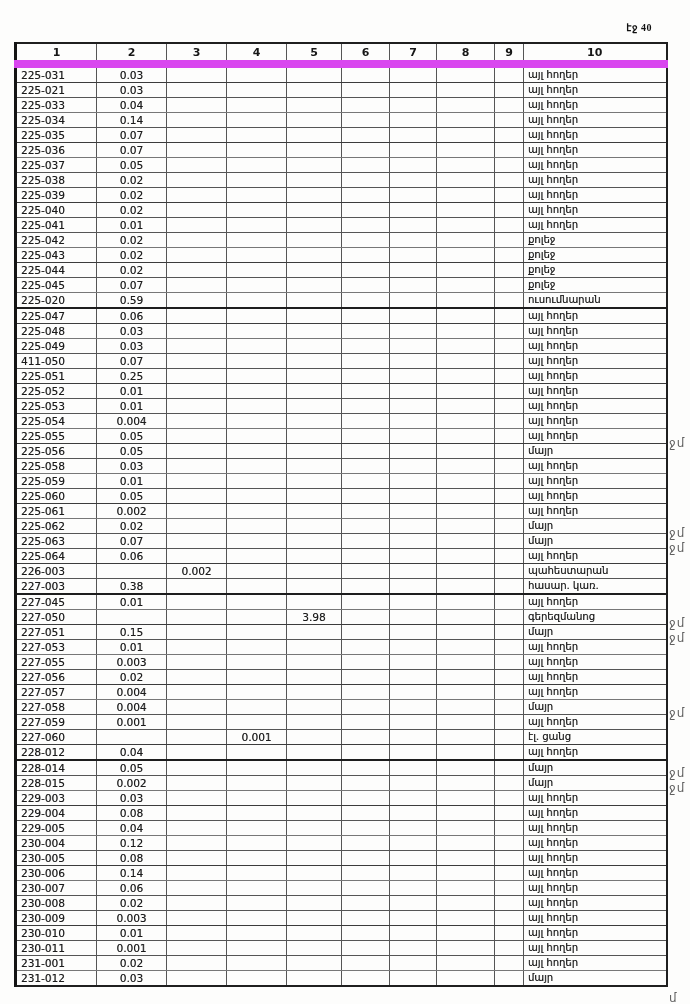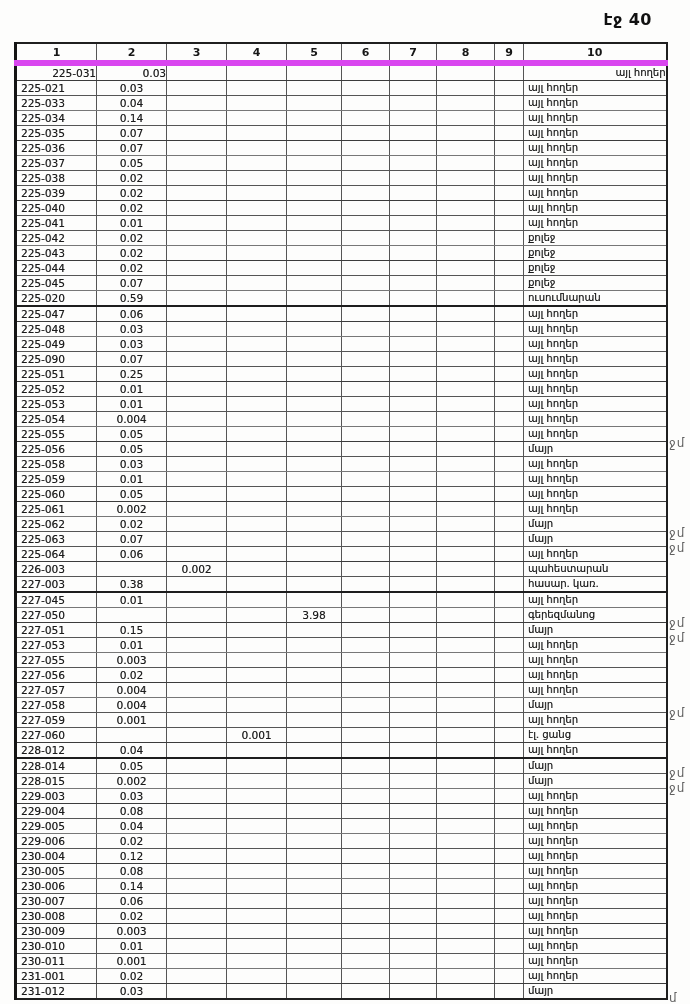--- a/index.html
+++ b/index.html
@@ -4,23 +4,24 @@
 <style>
   html,body{margin:0;padding:0;}
   body{
     width:690px;height:1004px;overflow:hidden;position:relative;
     background:#fdfdfc;
     font-family:"DejaVu Sans", sans-serif;
     color:#1c1c1c;
     -webkit-font-smoothing:antialiased;
   }
   .page-label{
-    position:absolute;top:10px;right:38px;
-    font-size:16px;font-weight:bold;letter-spacing:0.5px;
+    position:absolute;top:22px;right:38px;
+    font-size:10px;font-weight:bold;letter-spacing:0.5px;
     color:#111;
+    font-family:Liberation Serif, serif;
   }
   .scan-table{
     position:absolute;left:14px;top:42px;
     border-collapse:collapse;table-layout:fixed;
     width:651px;
     border:2px solid #1f1f1f;
     border-left:3px solid #141414;
   }
   .scan-table th, .scan-table td{
     border:1px solid #555;
@@ -43,21 +44,21 @@
   .scan-table td.c6,.scan-table td.c7,.scan-table td.c8,.scan-table td.c9{text-align:center;}
   .scan-table td.c10{text-align:left;padding-left:4px;font-size:10px;}
   
   .scan-table tbody tr:nth-child(3n) td{border-bottom-color:#777;}
   .scan-table tbody tr:nth-child(4n+1) td{border-bottom-color:#3c3c3c;}
   .scan-table tbody tr:nth-child(7n+2) td{border-top-color:#8a8a8a;}
   
   .scan-table tbody tr:nth-child(16) td,
   .scan-table tbody tr:nth-child(35) td,
   .scan-table tbody tr:nth-child(46) td{border-bottom:2px solid #1d1d1d;}
-  .scan-table tbody tr:nth-child(1) td{border-top:6px solid #d946ef;text-align:right;}
+  .scan-table tbody tr:nth-child(1) td{border-top:8px solid #d946ef;}
   .margin-note{
     position:absolute;left:669px;
     font-size:12px;color:#3a3a3a;opacity:.8;
     letter-spacing:1px;
   }
 </style>
 </head>
 <body>
 
 <div class="page-label">էջ 40</div>
@@ -312,21 +313,21 @@
         <td class="c3"></td>
         <td class="c4"></td>
         <td class="c5"></td>
         <td class="c6"></td>
         <td class="c7"></td>
         <td class="c8"></td>
         <td class="c9"></td>
         <td class="c10">այլ հողեր</td>
       </tr>
       <tr>
-        <td class="c1">225-090</td>
+        <td class="c1">411-050</td>
         <td class="c2">0.07</td>
         <td class="c3"></td>
         <td class="c4"></td>
         <td class="c5"></td>
         <td class="c6"></td>
         <td class="c7"></td>
         <td class="c8"></td>
         <td class="c9"></td>
         <td class="c10">այլ հողեր</td>
       </tr>
@@ -686,32 +687,20 @@
         <td class="c5"></td>
         <td class="c6"></td>
         <td class="c7"></td>
         <td class="c8"></td>
         <td class="c9"></td>
         <td class="c10">այլ հողեր</td>
       </tr>
       <tr>
         <td class="c1">229-005</td>
         <td class="c2">0.04</td>
-        <td class="c3"></td>
-        <td class="c4"></td>
-        <td class="c5"></td>
-        <td class="c6"></td>
-        <td class="c7"></td>
-        <td class="c8"></td>
-        <td class="c9"></td>
-        <td class="c10">այլ հողեր</td>
-      </tr>
-      <tr>
-        <td class="c1">229-006</td>
-        <td class="c2">0.02</td>
         <td class="c3"></td>
         <td class="c4"></td>
         <td class="c5"></td>
         <td class="c6"></td>
         <td class="c7"></td>
         <td class="c8"></td>
         <td class="c9"></td>
         <td class="c10">այլ հողեր</td>
       </tr>
       <tr>

